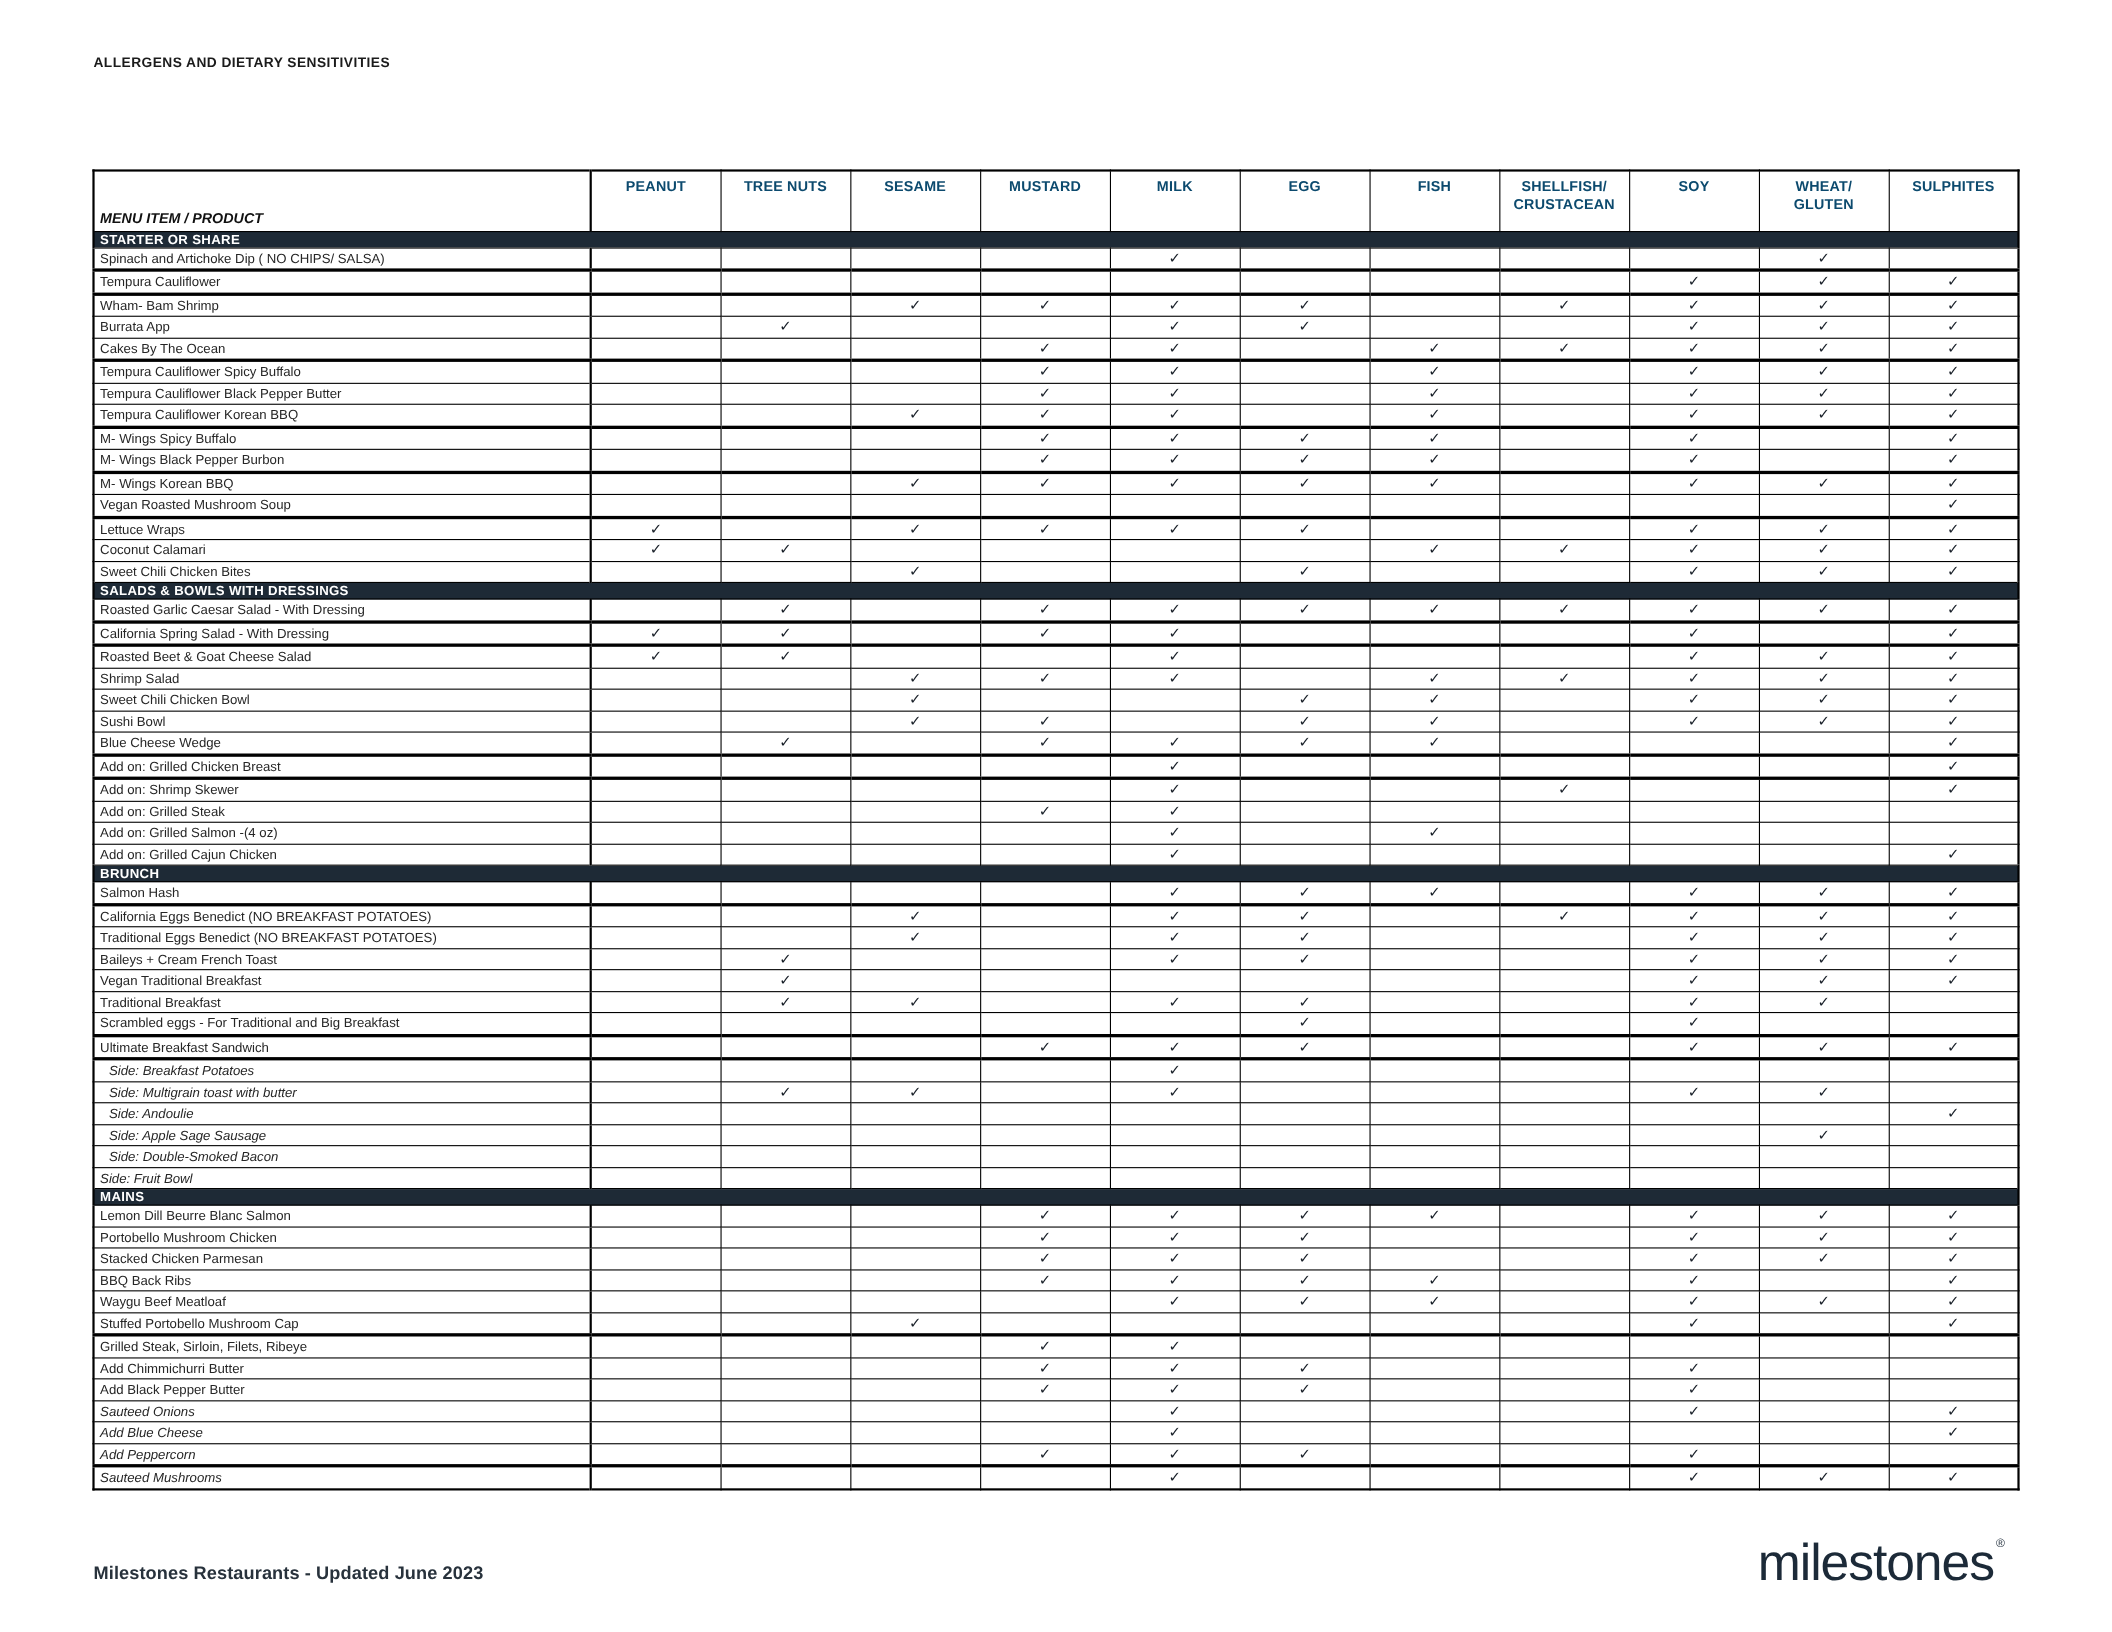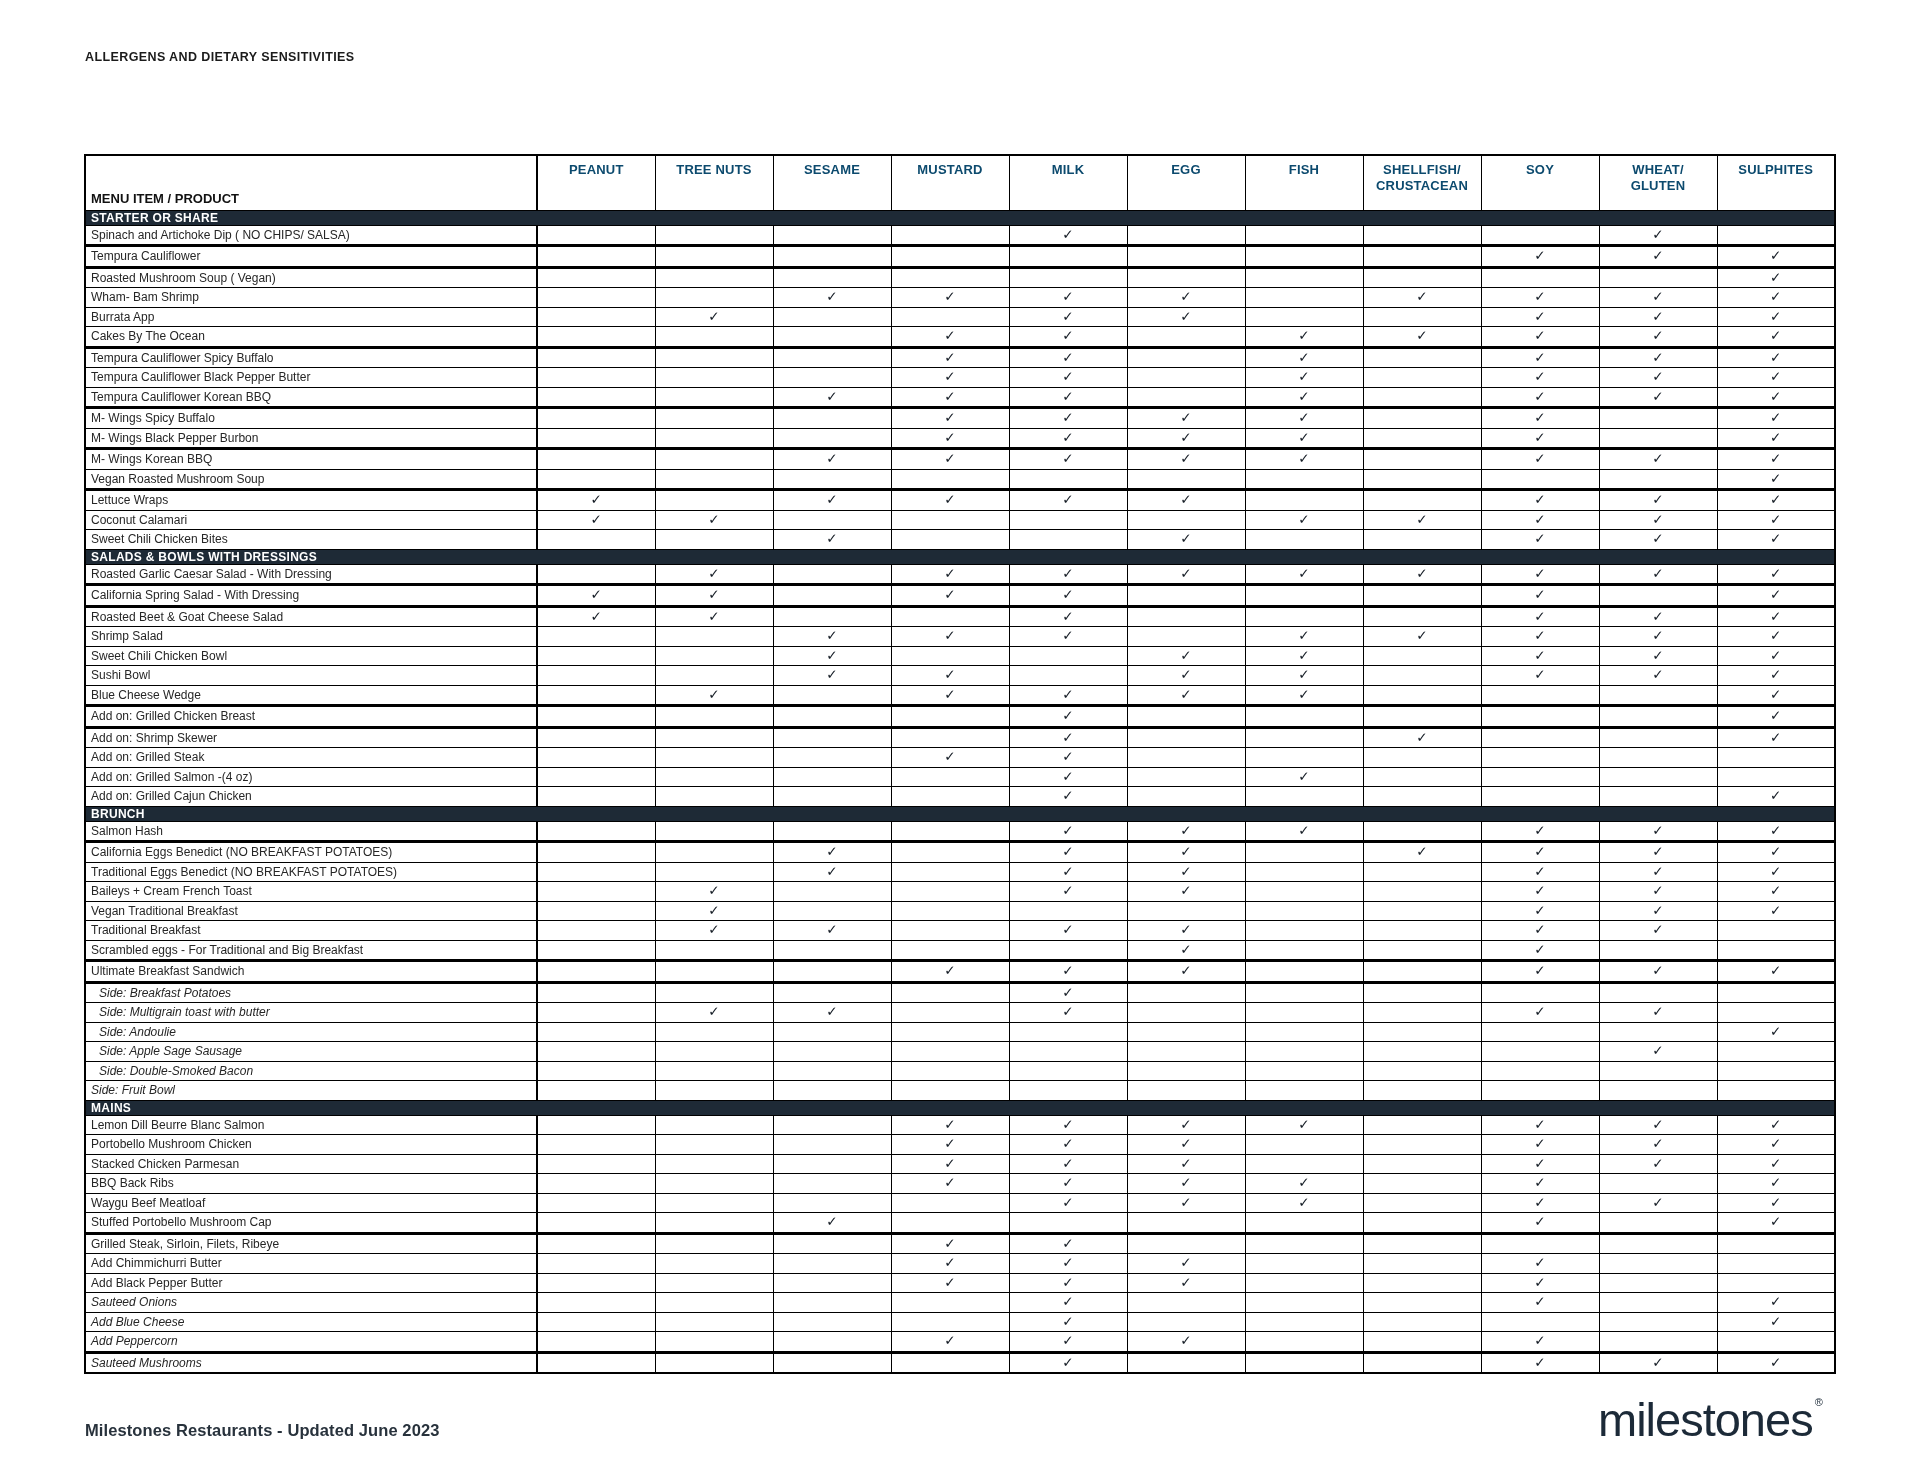--- a/index.html
+++ b/index.html
@@ -24,20 +24,21 @@
   }
   col.col-menu { width:452px; }
   col.col-allergen { width:118px; }
   th, td { border:1px solid #000; }
   th.menu-h {
     vertical-align:bottom; text-align:left;
     padding:0 0 4px 5px;
     font-size:13px; font-weight:bold; color:#111;
     border-right:2px solid #000;
     height:55px;
+    font-style:italic;
   }
   th.allergen-h {
     vertical-align:top; text-align:center;
     padding-top:6px;
     font-size:13px; font-weight:bold; color:#0c4a6e;
     white-space:pre-line; line-height:16px;
     letter-spacing:.2px;
   }
   tr.section-row td {
     background:#1e2a36; color:#ffffff;
@@ -136,34 +137,20 @@
         <td class="check"></td>
         <td class="check"></td>
         <td class="check"></td>
         <td class="check"></td>
         <td class="check"></td>
         <td class="check"><span>✓</span></td>
         <td class="check"><span>✓</span></td>
         <td class="check"><span>✓</span></td>
       </tr>
       <tr>
-        <td class="name">Roasted Mushroom Soup ( Vegan)</td>
-        <td class="check"></td>
-        <td class="check"></td>
-        <td class="check"></td>
-        <td class="check"></td>
-        <td class="check"></td>
-        <td class="check"></td>
-        <td class="check"></td>
-        <td class="check"></td>
-        <td class="check"></td>
-        <td class="check"></td>
-        <td class="check"><span>✓</span></td>
-      </tr>
-      <tr>
         <td class="name">Wham- Bam Shrimp</td>
         <td class="check"></td>
         <td class="check"></td>
         <td class="check"><span>✓</span></td>
         <td class="check"><span>✓</span></td>
         <td class="check"><span>✓</span></td>
         <td class="check"><span>✓</span></td>
         <td class="check"></td>
         <td class="check"><span>✓</span></td>
         <td class="check"><span>✓</span></td>

